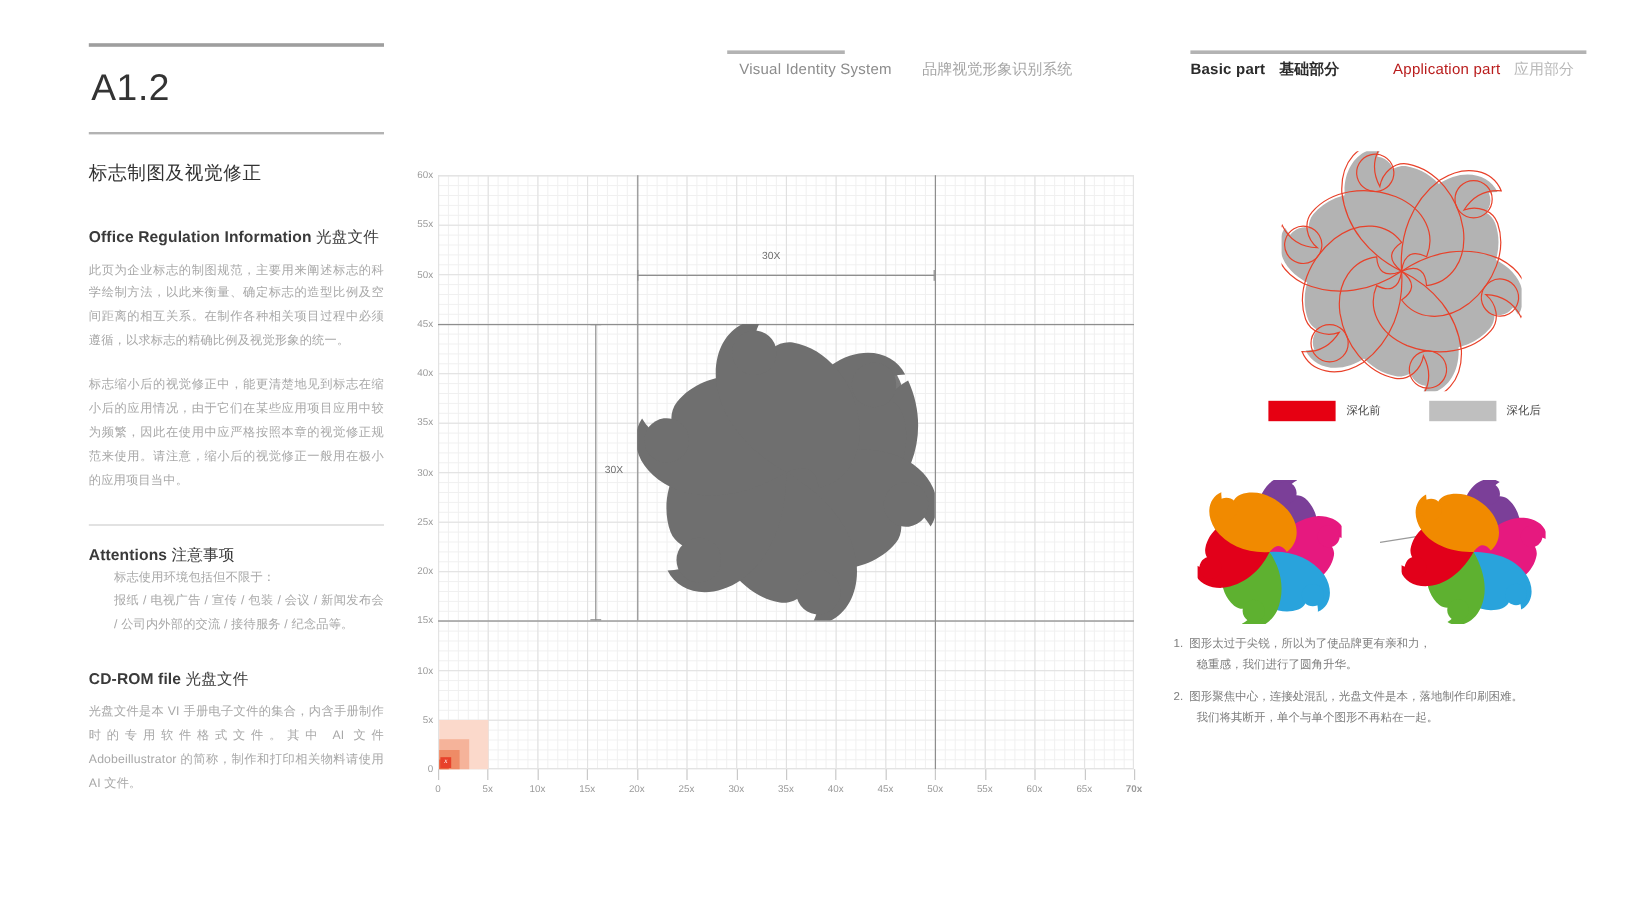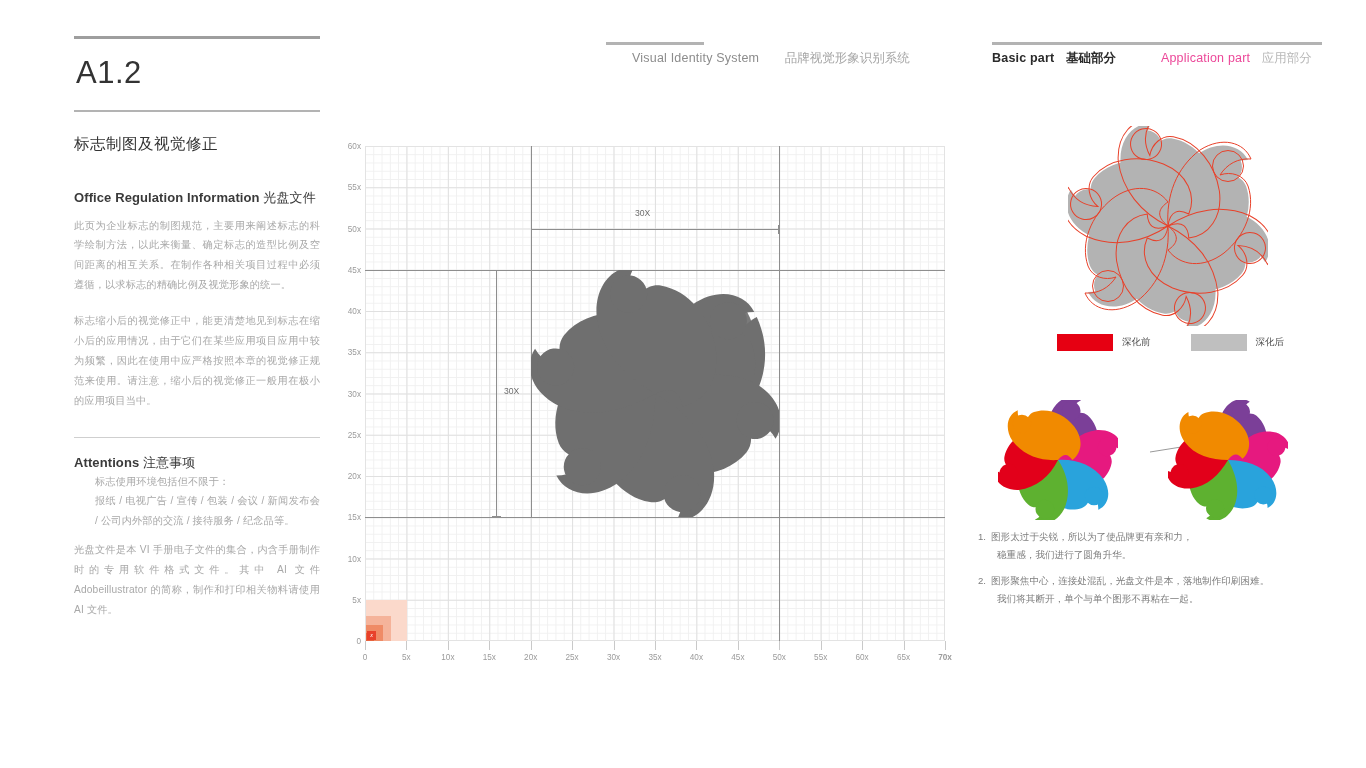--- a/index.html
+++ b/index.html
@@ -10,21 +10,21 @@
   }
   .page{position:relative;width:1366px;height:768px;}
 
   
   .hdr-rule{position:absolute;background:#b3b3b3;}
   .hdr-group{position:absolute;font-size:12.5px;white-space:nowrap;}
   .hdr-en{color:#8c8c8c;letter-spacing:.2px;}
   .hdr-cn{color:#a6a6a6;margin-left:22px;}
   .hdr-en.active{color:#2b2b2b;font-weight:bold;}
   .hdr-cn.active{color:#2b2b2b;font-weight:bold;margin-left:8px;}
-  .hdr-en.dim{color:#ec4899;}
+  .hdr-en.dim{color:#b91c1c;}
   .hdr-cn.dim{color:#b8b8b8;margin-left:8px;}
 
   
   .left{position:absolute;left:74px;top:36px;width:246px;}
   .rule-top{height:3px;background:#9e9e9e;width:246px;}
   .bigcode{font-size:31px;font-weight:normal;color:#333;letter-spacing:.5px;
            margin:18px 0 0 2px;line-height:1;}
   .rule-mid{height:1.5px;background:#b3b3b3;width:246px;margin-top:22px;}
   .sec-title{font-size:15.5px;color:#333;margin-top:22px;letter-spacing:.5px;}
   .sub-head{font-size:13px;color:#3a3a3a;font-weight:bold;margin-top:34px;letter-spacing:.1px;}
@@ -82,21 +82,21 @@
   .note .txt{flex:1;}
 </style>
 </head>
 <body>
 
 <div class="page">
 
   <div class="hdr-rule" style="left:606px;top:42px;width:98px;height:2.5px;"></div>
   <div class="hdr-rule" style="left:992px;top:42px;width:330px;height:2.5px;"></div>
 
-  <div class="hdr-group" style="left:632px;top:50px;">
+  <div class="hdr-group" style="left:616px;top:50px;">
     <span class="hdr-en">Visual Identity System</span>
     <span class="hdr-cn">品牌视觉形象识别系统</span>
   </div>
 
   <div class="hdr-group" style="left:992px;top:50px;">
     <span class="hdr-en active">Basic part</span>
     <span class="hdr-cn active">基础部分</span>
     <span style="display:inline-block;width:38px;"></span>
     <span class="hdr-en dim">Application part</span>
     <span class="hdr-cn dim">应用部分</span>
@@ -117,20 +117,24 @@
 
     <div class="rule-thin"></div>
 
     <div class="sub-head" style="margin-top:16px;">
       <span>Attentions</span>
       <span class="cn">注意事项</span>
     </div>
     <div class="body-txt tight" style="margin-top:0;">标志使用环境包括但不限于：</div>
     <div class="body-txt tight" style="margin-top:0;">报纸 / 电视广告 / 宣传 / 包装 / 会议 / 新闻发布会 / 公司内外部的交流 / 接待服务 / 纪念品等。</div>
 
+    <div class="sub-head" style="margin-top:26px;">
+      <span>CD-ROM file</span>
+      <span class="cn">光盘文件</span>
+    </div>
     <div class="body-txt">光盘文件是本 VI 手册电子文件的集合，内含手册制作时的专用软件格式文件。其中 AI 文件 Adobeillustrator 的简称，制作和打印相关物料请使用 AI 文件。</div>
   </div>
 
   <div class="plot">
     <div class="grid-minor"></div>
     <div class="grid-major"></div>
     <div class="plot-border"></div>
 
     <div class="guide" style="left:165.7px;top:0;width:1px;height:371.25px;"></div>
     <div class="guide" style="left:414.3px;top:0;width:1px;height:495px;"></div>

